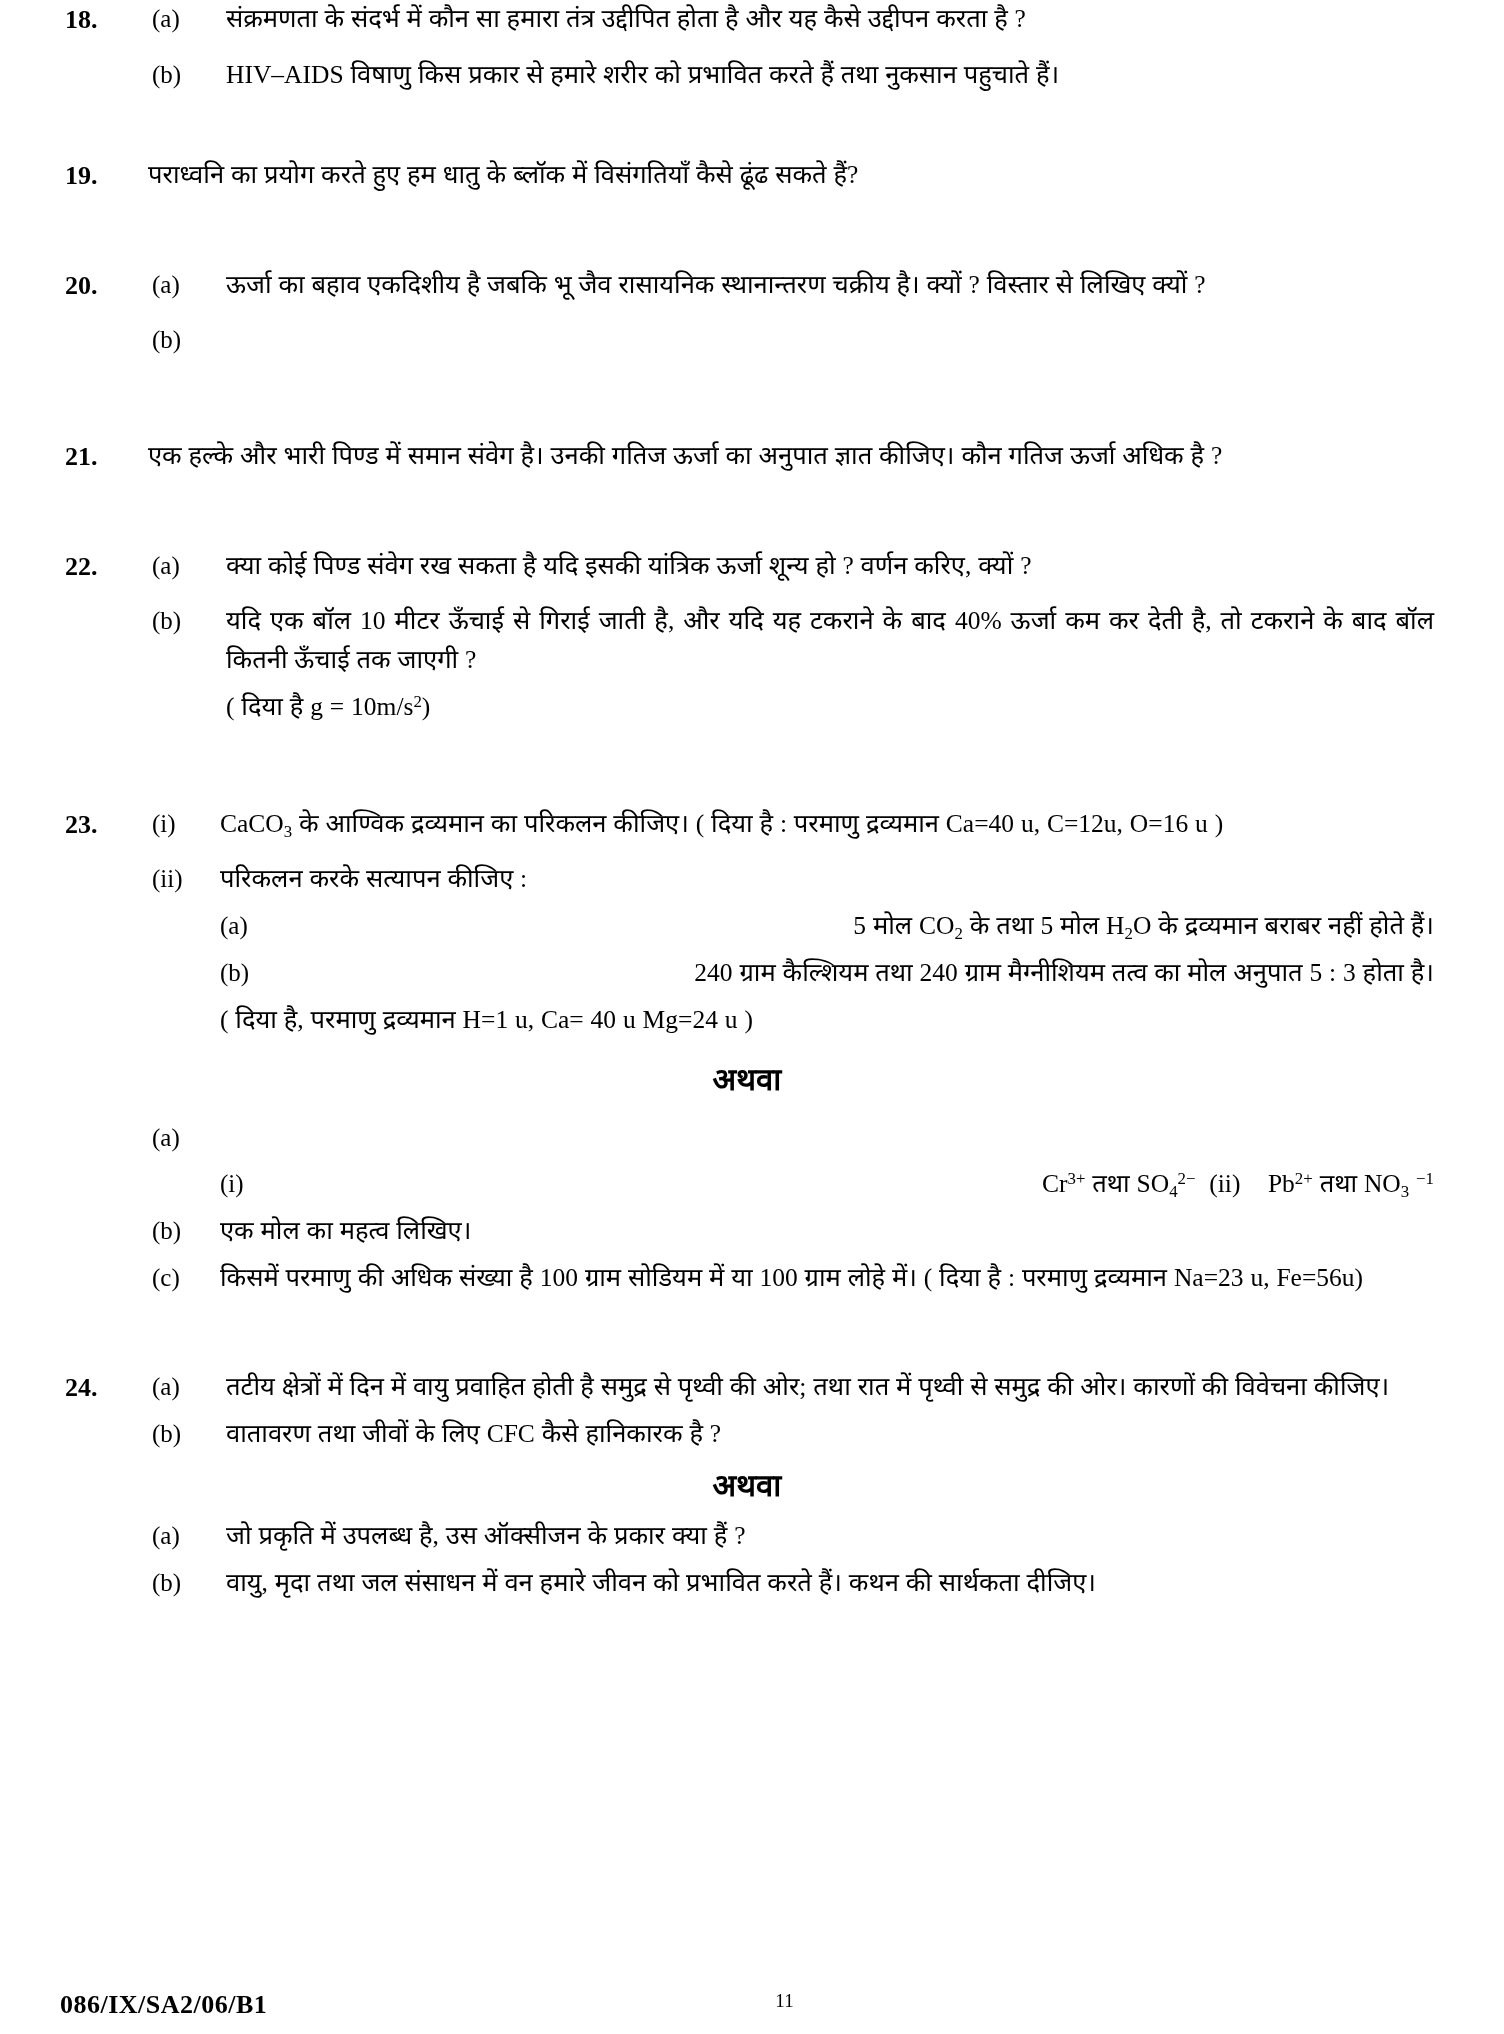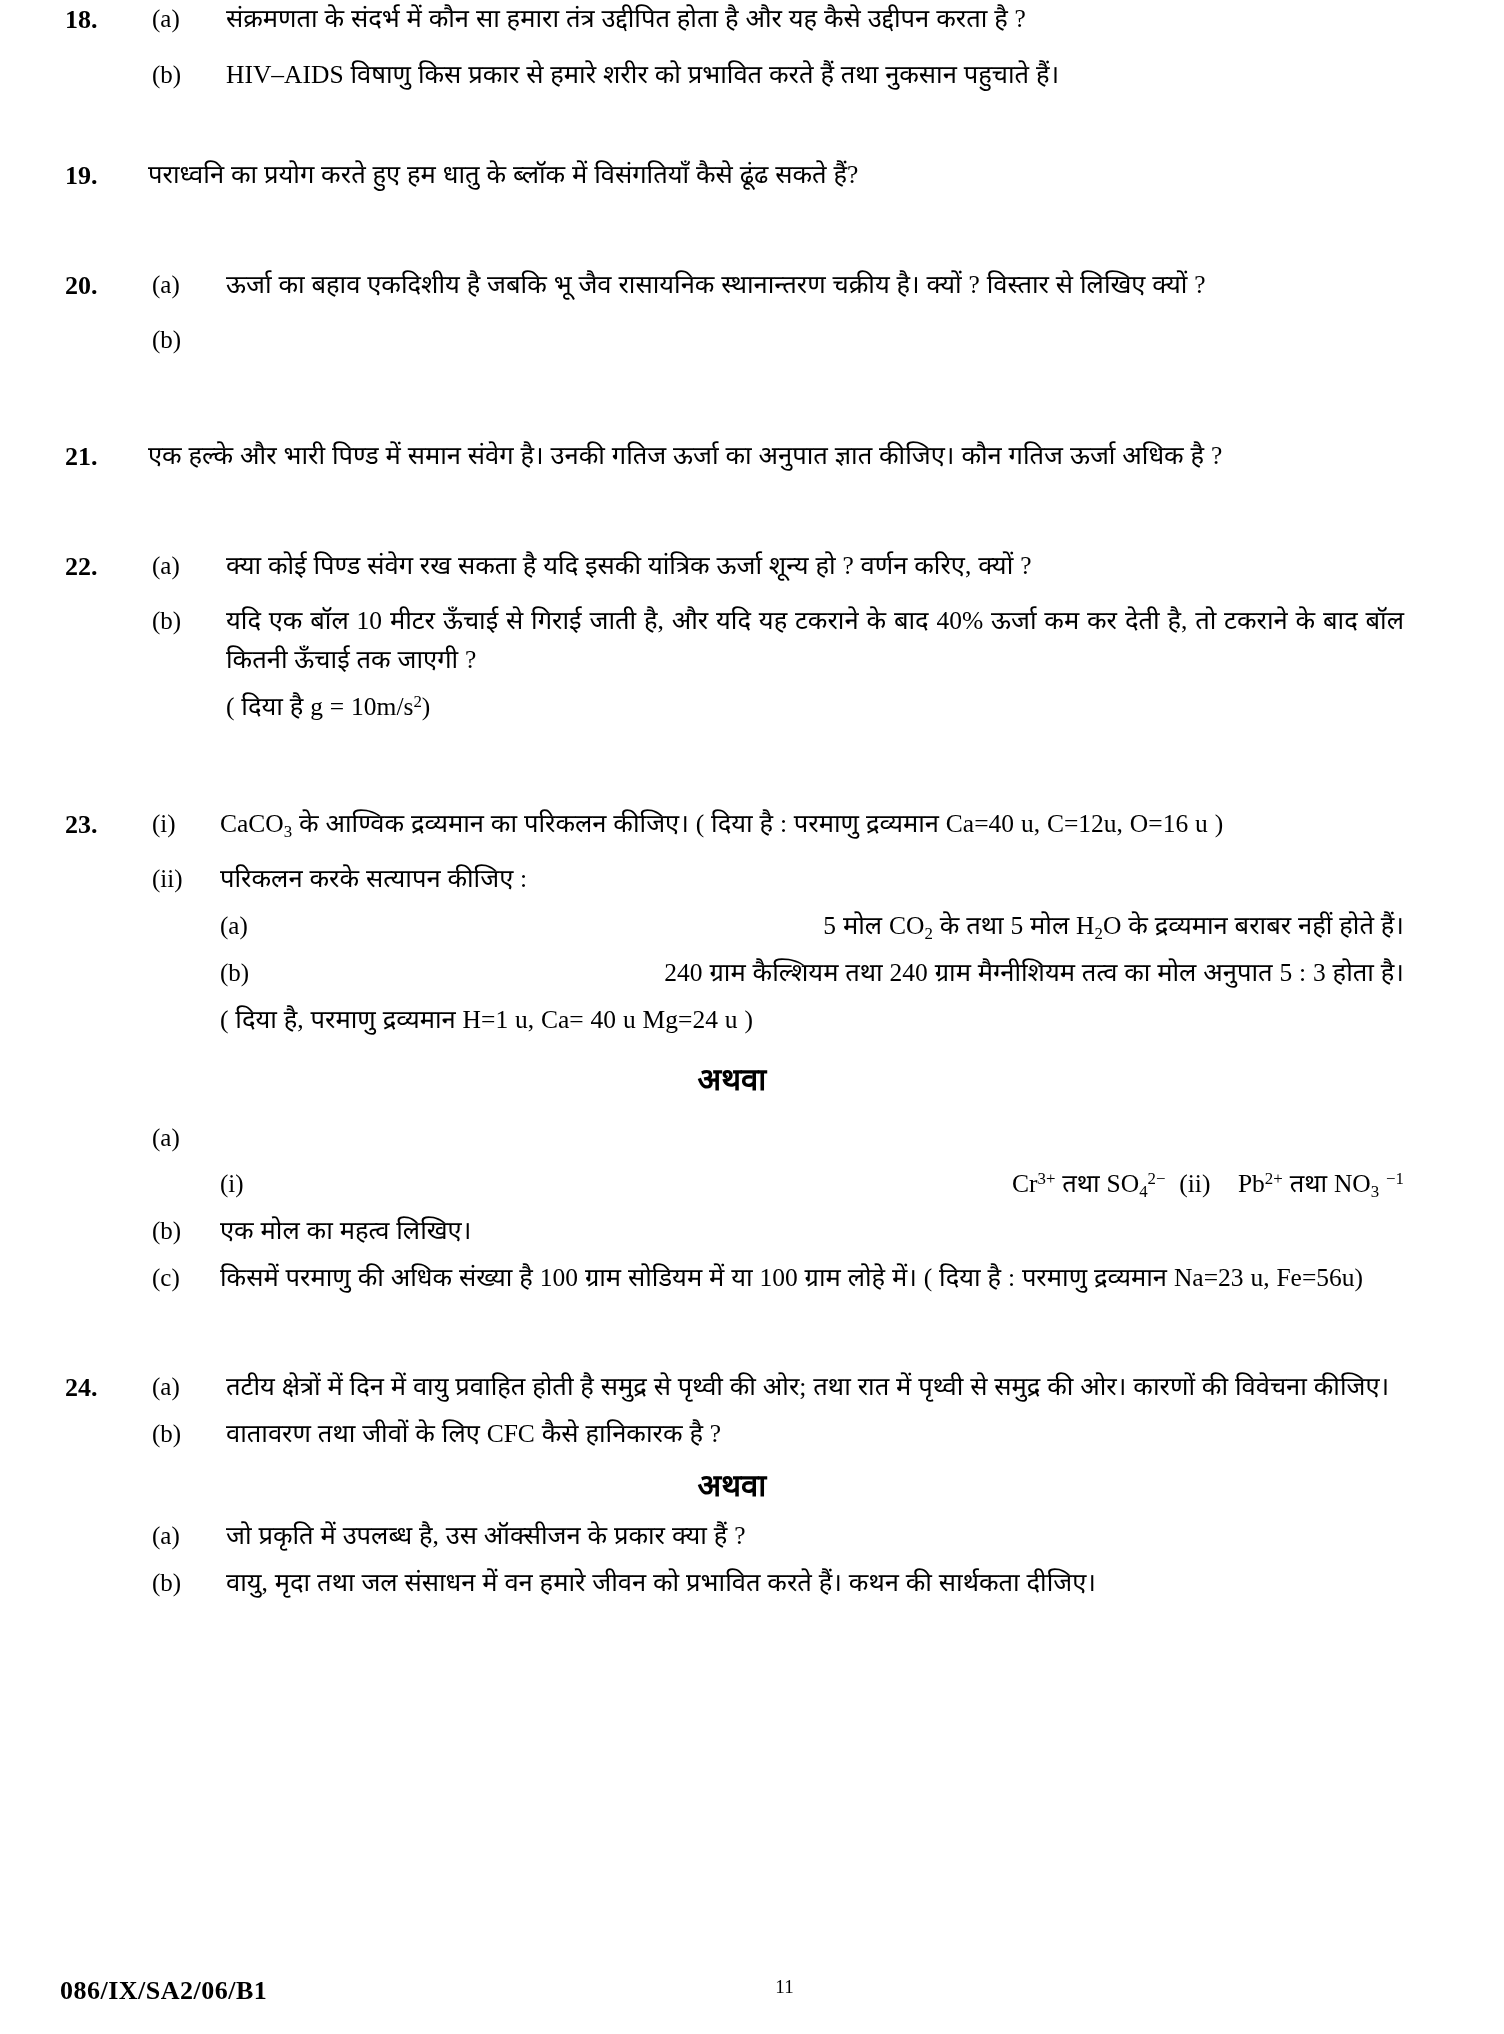--- a/index.html
+++ b/index.html
@@ -14,21 +14,21 @@
     font-family: "Liberation Serif", "DejaVu Serif", serif;
     color: #000000;
     overflow: hidden;
   }
 
   .page {
     position: relative;
     width: 1504px;
     height: 2034px;
     box-sizing: border-box;
-    padding: 0 100px 0 60px;
+    padding: 0 70px 0 60px;
   }
 
   
   .q {
     display: block;
     width: 100%;
   }
   .row {
     display: flex;
     align-items: flex-start;
@@ -93,21 +93,21 @@
   .gap-xl { height: 62px; }
 
   sub { font-size: 0.66em; vertical-align: -0.28em; }
   sup { font-size: 0.66em; vertical-align: 0.46em; }
 
   
   .footer {
     position: absolute;
     left: 60px;
     right: 70px;
-    bottom: 28px;
+    bottom: 14px;
     display: flex;
     align-items: baseline;
     font-weight: bold;
     font-size: 26px;
   }
   .footer-code {
     flex: 0 0 auto;
     letter-spacing: 0.5px;
   }
   .footer-page {

